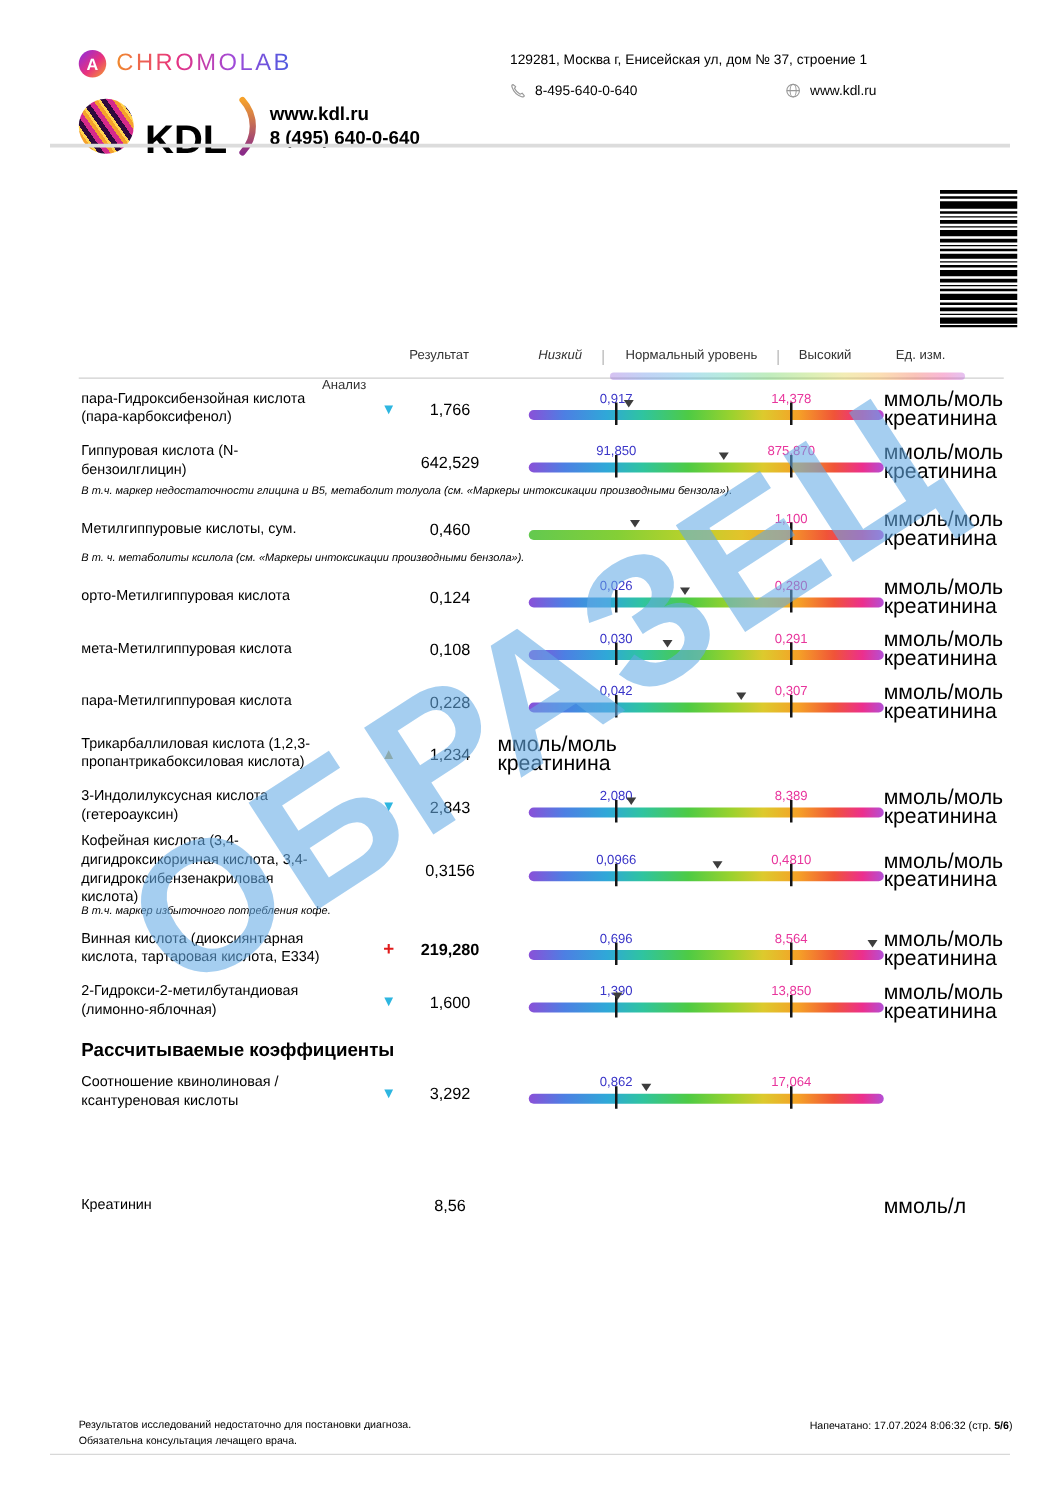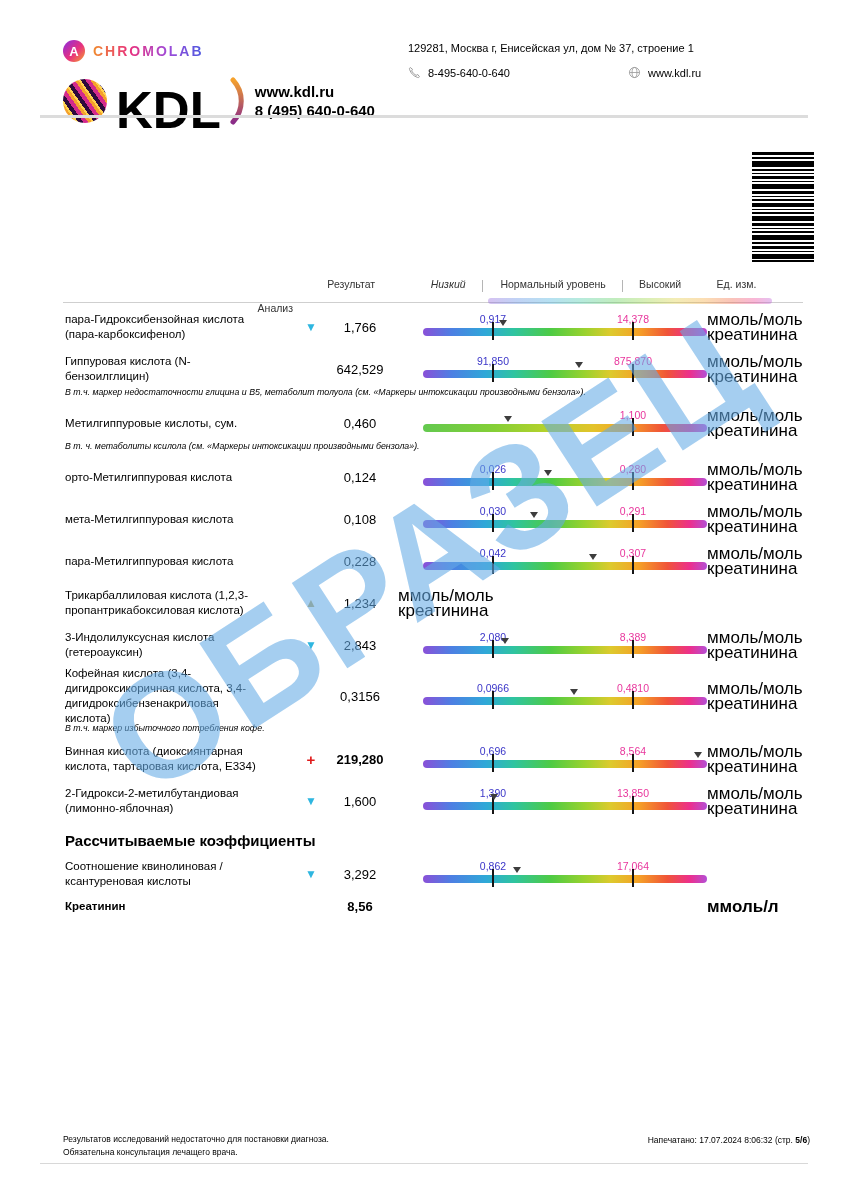--- a/index.html
+++ b/index.html
@@ -5,29 +5,29 @@
   html,body{margin:0;padding:0;background:#fff;}
   .page{position:relative;width:848px;height:1199px;background:#fff;overflow:hidden;
         font-family:"Liberation Sans",sans-serif;color:#000;}
 
   
   .brand{position:absolute;left:63px;top:40px;}
   .chromo-row{display:flex;align-items:center;gap:8px;}
   .chromo-icon{width:22px;height:22px;border-radius:50%;
       background:linear-gradient(135deg,#8a2be2 0%,#e8317e 55%,#f5a12c 100%);
       color:#fff;font-weight:bold;font-size:13px;display:flex;align-items:center;justify-content:center;}
-  .chromo-text{font-size:14px;font-weight:bold;letter-spacing:2px;color:#c13bb4;}
+  .chromo-text{font-size:19px;font-weight:normal;letter-spacing:2px;color:#c13bb4;}
   @supports ((-webkit-background-clip:text)){
     .chromo-text{background:linear-gradient(90deg,#f08a2c,#e8317e,#a04ad8,#4a5ae0);
       -webkit-background-clip:text;background-clip:text;color:transparent;}
   }
   .kdl-row{display:flex;align-items:center;margin-top:9px;gap:9px;}
   .kdl-circle{width:44px;height:44px;border-radius:50%;
       background:repeating-linear-gradient(55deg,#2d0a3d 0 4px,#d42a8c 4px 8px,#f5a12c 8px 11px,#ffd34d 11px 13px);}
-  .kdl-text{font-size:51px;font-weight:bold;letter-spacing:0px;line-height:40px;margin-top:20px;}
+  .kdl-text{font-size:32px;font-weight:bold;letter-spacing:0px;line-height:40px;margin-top:20px;}
   .kdl-lines{font-size:15px;font-weight:bold;line-height:19px;}
 
   .contact{position:absolute;left:408px;top:42px;font-size:11px;}
   .contact-row{display:flex;align-items:center;margin-top:12px;}
   .c-ico{width:13px;height:13px;margin-right:7px;}
   .contact-phone{width:160px;}
 
   .header-line{position:absolute;top:115px;left:40px;width:768px;height:3px;background:#dcdcdc;}
 
   .barcode{position:absolute;left:752px;top:152px;}
@@ -62,21 +62,21 @@
   .lbl.high{left:235px;color:#e8359c;}
   .bar{margin-left:25px;width:284px;height:8px;border-radius:4px;position:relative;}
   .bar-full, .thead-palebar{background:linear-gradient(90deg,#8a50d8 0%,#4d7fe3 10%,#2fa8d8 22%,#2fc4a0 32%,#4ecb44 45%,#9ad22e 57%,#ddca2d 66%,#f5a127 76%,#f05438 86%,#ec2f8d 94%,#b44fd6 100%);}
   .bar-nolow{background:linear-gradient(90deg,#63c94f 0%,#84cf36 25%,#b9d22b 45%,#e3c32b 60%,#f5a127 72%,#f05438 84%,#ec2f8d 94%,#c653d6 100%);}
   .tick{position:absolute;top:-6px;width:2px;height:18px;background:#151515;}
   .marker{position:absolute;top:-8px;transform:translateX(-50%);width:0;height:0;
       border-left:4px solid transparent;border-right:4px solid transparent;border-top:6px solid #3d3d3d;}
   .c-units{width:100px;text-align:left;font-size:17px;line-height:15px;}
   .note{margin-left:65px;font-size:8.8px;font-style:italic;margin-top:-3px;margin-bottom:5px;}
   .section-title{margin:10px 16px 4px 65px;font-size:15px;font-weight:bold;}
-  .creatinine{min-height:22px;font-weight:bold;}
+  .creatinine{margin-top:58px;min-height:22px;}
 
   
   .footer-left{position:absolute;left:63px;top:1133px;font-size:8.5px;line-height:13px;}
   .footer-right{position:absolute;right:38px;top:1135px;font-size:8.5px;}
   .footer-right b{font-weight:bold;}
   .bottom-line{position:absolute;left:40px;top:1163px;width:768px;height:1px;background:#d8d8d8;}
 
   
   .watermark{position:absolute;left:-6px;top:473px;width:872px;text-align:center;
       font-size:148px;font-weight:bold;line-height:1.1;letter-spacing:4px;

